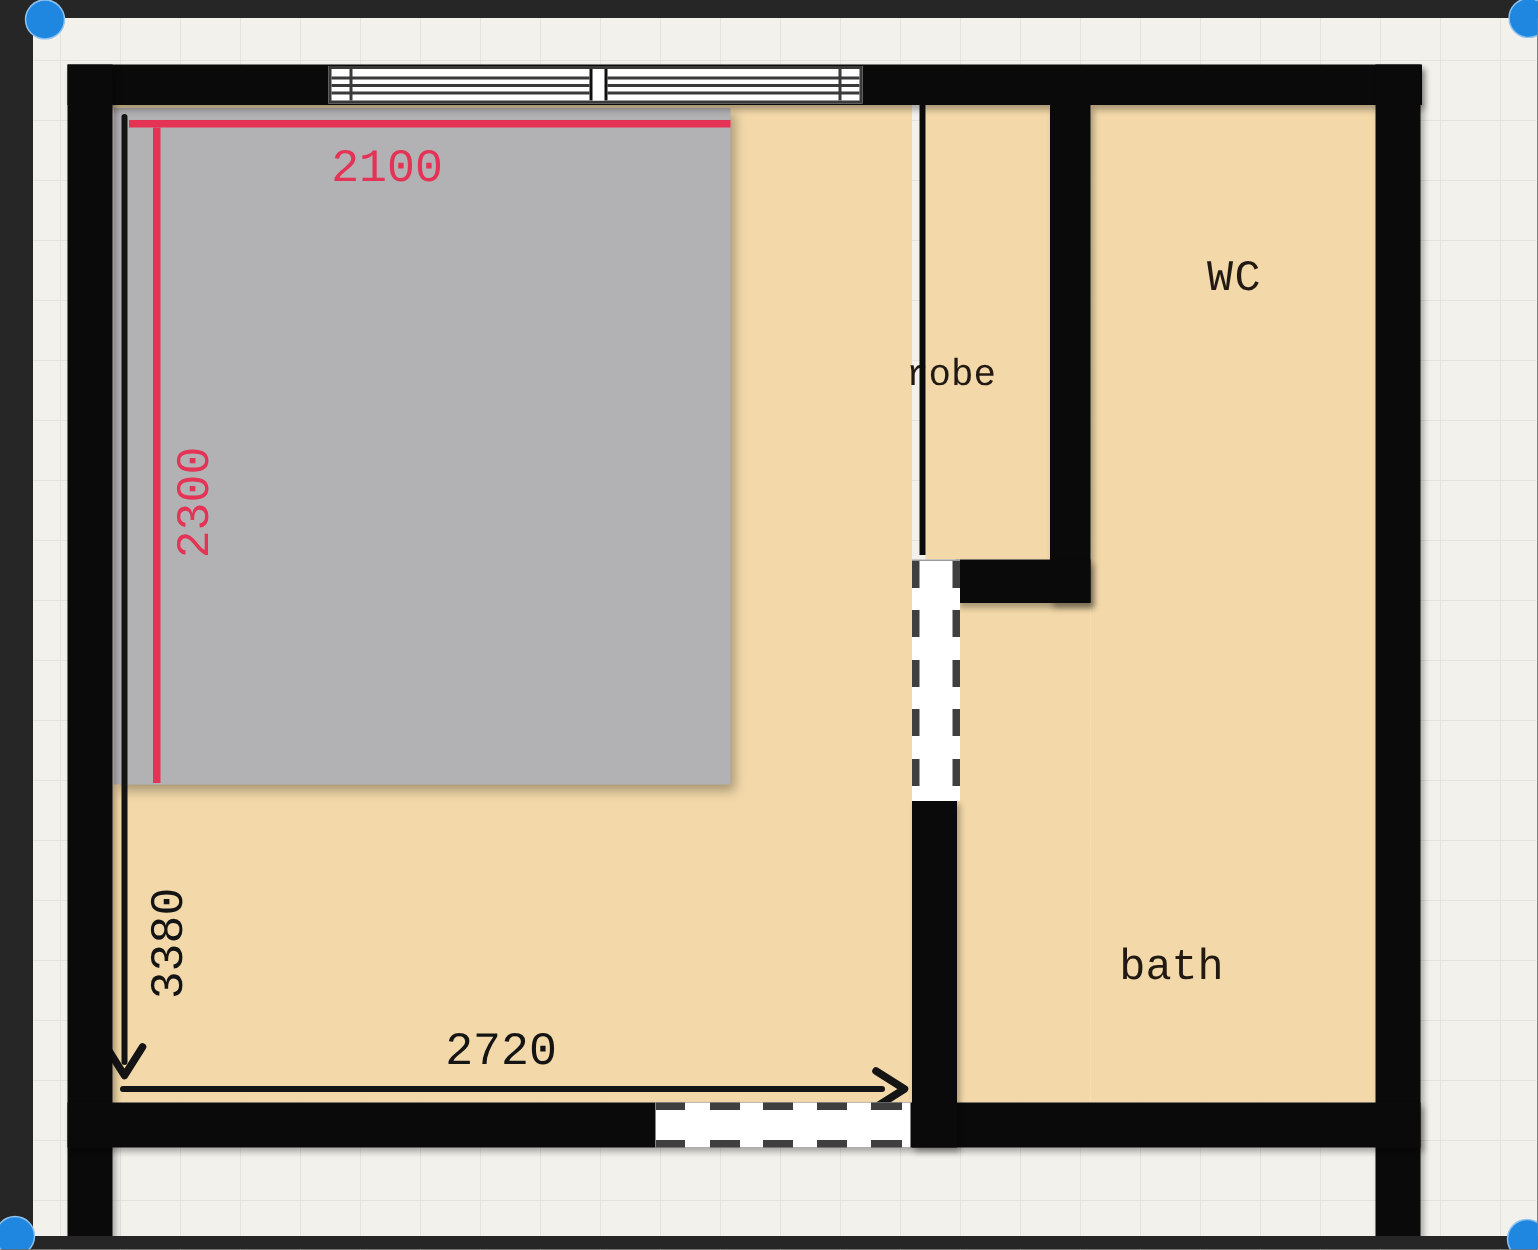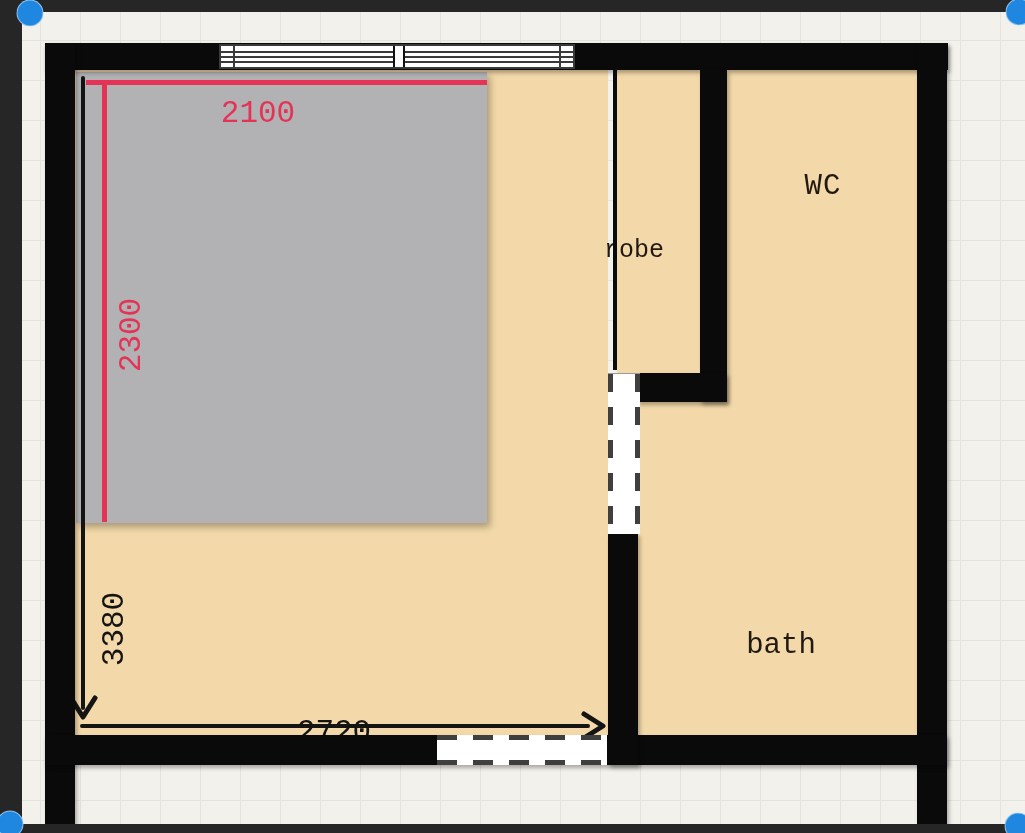--- a/index.html
+++ b/index.html
@@ -63,21 +63,21 @@
 
   <div class="dimline-black" style="left:81px;top:76px;width:4px;height:634px;"></div>
   <svg class="arrow" style="left:67px;top:694px;" width="32" height="28">
     <polyline points="4,4 16,23 28,4" fill="none" stroke="#141414" stroke-width="5" stroke-linecap="round" stroke-linejoin="round"></polyline>
   </svg>
   <div class="dimline-black" style="left:80px;top:724px;width:510px;height:4px;"></div>
   <svg class="arrow" style="left:580px;top:710px;" width="28" height="32">
     <polyline points="4,4 23,16 4,28" fill="none" stroke="#141414" stroke-width="5" stroke-linecap="round" stroke-linejoin="round"></polyline>
   </svg>
   <div class="dimtext black rot-ccw" style="left:114px;top:629px;">3380</div>
-  <div class="dimtext black" style="left:334px;top:732px;">2720</div>
+  <div class="dimtext black" style="left:334px;top:702px;">2720</div>
 
   <div class="wall" style="left:45px;top:43px;width:903px;height:27px;"></div>
   <div class="wall" style="left:45px;top:43px;width:30px;height:783px;"></div>
   <div class="wall" style="left:917px;top:43px;width:30px;height:783px;"></div>
   <div class="wall" style="left:45px;top:735px;width:902px;height:30px;"></div>
   <div class="wall" style="left:700px;top:70px;width:27px;height:332px;"></div>
   <div class="wall" style="left:637px;top:373px;width:90px;height:29px;"></div>
   <div class="wall" style="left:608px;top:533px;width:30px;height:232px;"></div>
   <div class="thinline" style="left:613px;top:70px;width:4px;height:300px;"></div>
 

